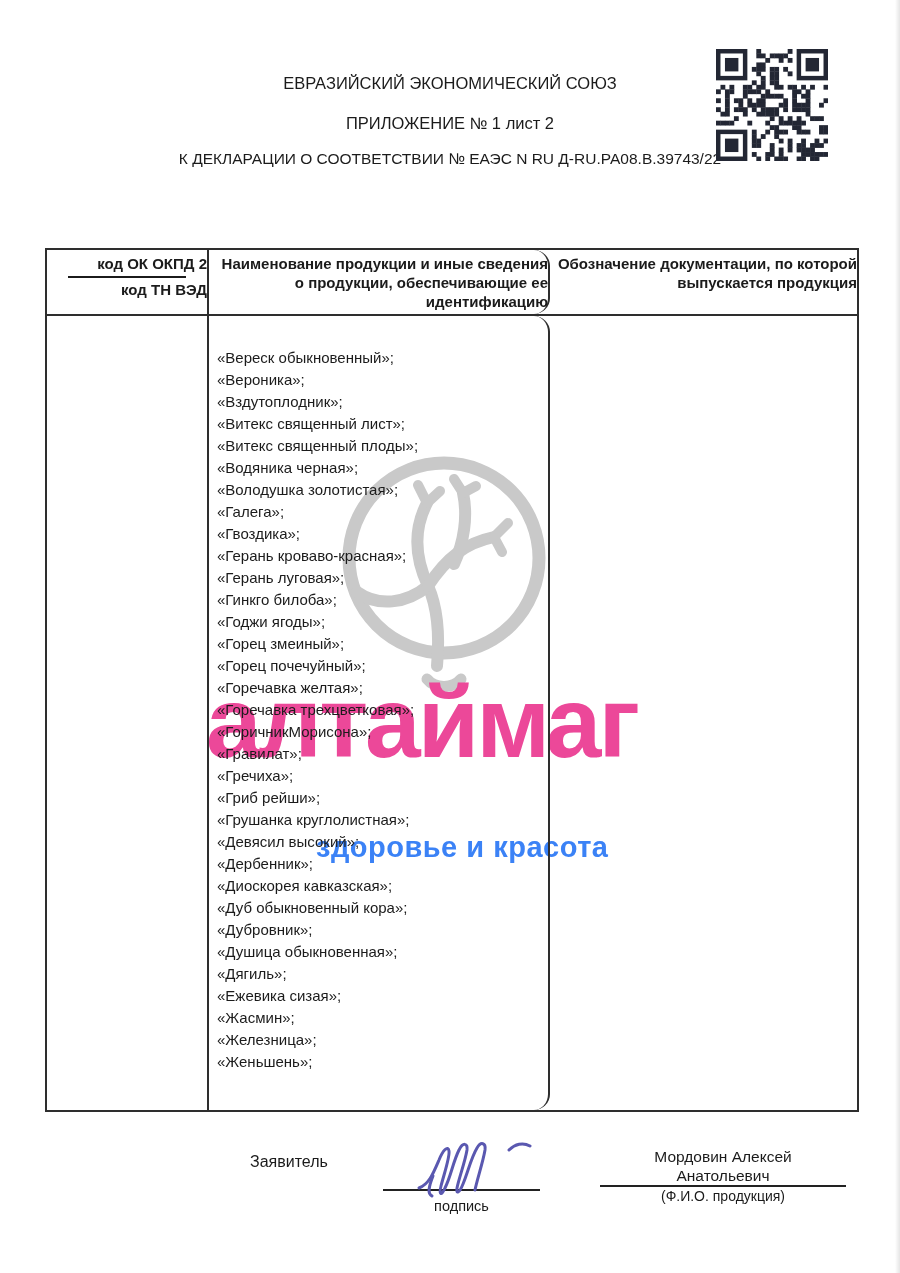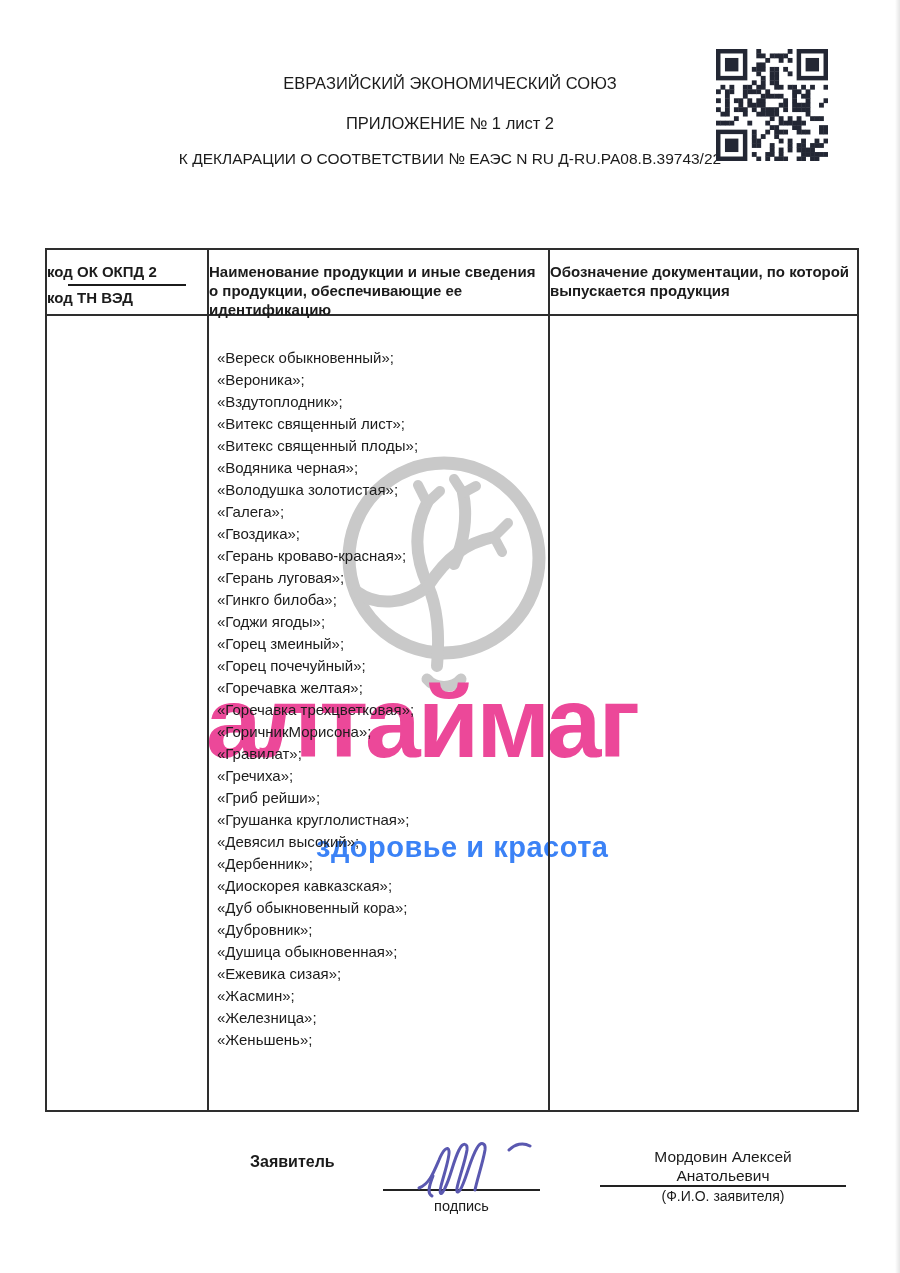--- a/index.html
+++ b/index.html
@@ -30,29 +30,29 @@
   .hdr3{top:150px; font-size:15.5px;}
   .qr{position:absolute; left:716px; top:49px; width:112px; height:112px; z-index:3; background:#fff;}
   
   .table{
     position:absolute; left:45px; top:248px; width:814px; height:864px;
     border:2px solid #2e2e2e; box-sizing:border-box; z-index:1; display:flex; flex-direction:column;
   }
   .thead{display:flex; border-bottom:2px solid #2e2e2e; height:64px;}
   .tbody{display:flex; flex:1;}
   .c1{width:162px; border-right:2px solid #2e2e2e; box-sizing:border-box;}
-  .c2{width:341px; border-right:2px solid #2e2e2e; box-sizing:border-box;}
+  .c2{width:341px; border-right:2px solid #2e2e2e; box-sizing:border-box;border-radius:16px;}
   .c3{flex:1;}
-  .th{font-weight:bold; font-size:15px; line-height:19px; text-align:left; padding-top:12px; box-sizing:border-box;}
+  .th{font-weight:bold; font-size:15px; line-height:19px; text-align:right; padding-top:4px; box-sizing:border-box;}
   .th1 .fracline{display:block; width:118px; margin:3px auto 2px auto; border-top:2px solid #1b1b1b;}
   .td{box-sizing:border-box;}
   .products{padding:3px 4px 0 8px; font-size:15px; line-height:22px;margin-top:28px;}
   .product{white-space:nowrap;}
   
-  .applicant{position:absolute; left:250px; top:1153px; font-size:16px; z-index:2;font-weight:bold;}
+  .applicant{position:absolute; left:250px; top:1153px; font-size:16px; z-index:2;}
   .sigline{position:absolute; left:383px; top:1189px; width:157px; border-top:2px solid #222; z-index:2;}
   .sigcap{position:absolute; left:383px; top:1198px; width:157px; text-align:center; font-size:14.5px; z-index:2;}
   .sig{position:absolute; left:413px; top:1136px; width:130px; height:62px; z-index:4;}
   .nameblock{position:absolute; left:598px; top:1147px; width:250px; text-align:center; font-size:15.5px; line-height:19px; z-index:2;}
   .nameline{position:absolute; left:600px; top:1185px; width:246px; border-top:2px solid #222; z-index:2;}
   .namecap{position:absolute; left:600px; top:1188px; width:246px; text-align:center; font-size:14px; z-index:2;}
 </style>
 </head>
 <body>
 
@@ -319,20 +319,21 @@
             <div class="product">«Гравилат»;</div>
             <div class="product">«Гречиха»;</div>
             <div class="product">«Гриб рейши»;</div>
             <div class="product">«Грушанка круглолистная»;</div>
             <div class="product">«Девясил высокий»;</div>
             <div class="product">«Дербенник»;</div>
             <div class="product">«Диоскорея кавказская»;</div>
             <div class="product">«Дуб обыкновенный кора»;</div>
             <div class="product">«Дубровник»;</div>
             <div class="product">«Душица обыкновенная»;</div>
+            <div class="product">«Дягиль»;</div>
             <div class="product">«Ежевика сизая»;</div>
             <div class="product">«Жасмин»;</div>
             <div class="product">«Железница»;</div>
             <div class="product">«Женьшень»;</div>
           </div>
       </div>
       <div class="c3 td"></div>
     </div>
   </div>
 
@@ -344,15 +345,15 @@
     <path d="M20,40 C16,50 14,58 19,60"></path>
     <path d="M96,14 C102,8 110,6 117,10"></path>
   </svg>
   <div class="sigcap">подпись</div>
 
   <div class="nameblock">
     <div>Мордовин Алексей</div>
     <div>Анатольевич</div>
   </div>
   <div class="nameline"></div>
-  <div class="namecap">(Ф.И.О. заявителя)</div>
+  <div class="namecap">(Ф.И.О. продукция)</div>
 
 </div>
 
 </body></html>

